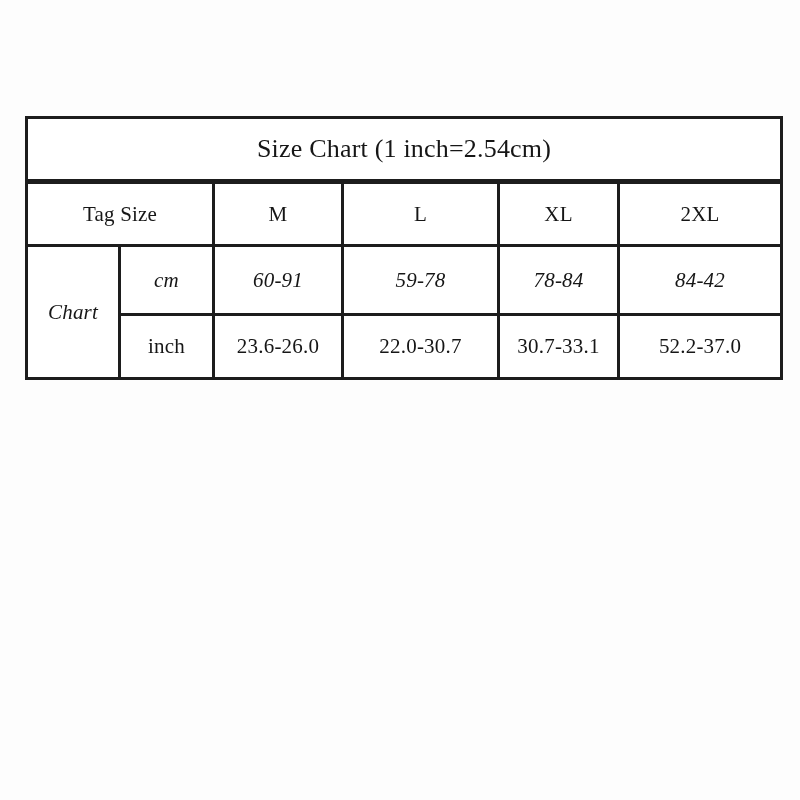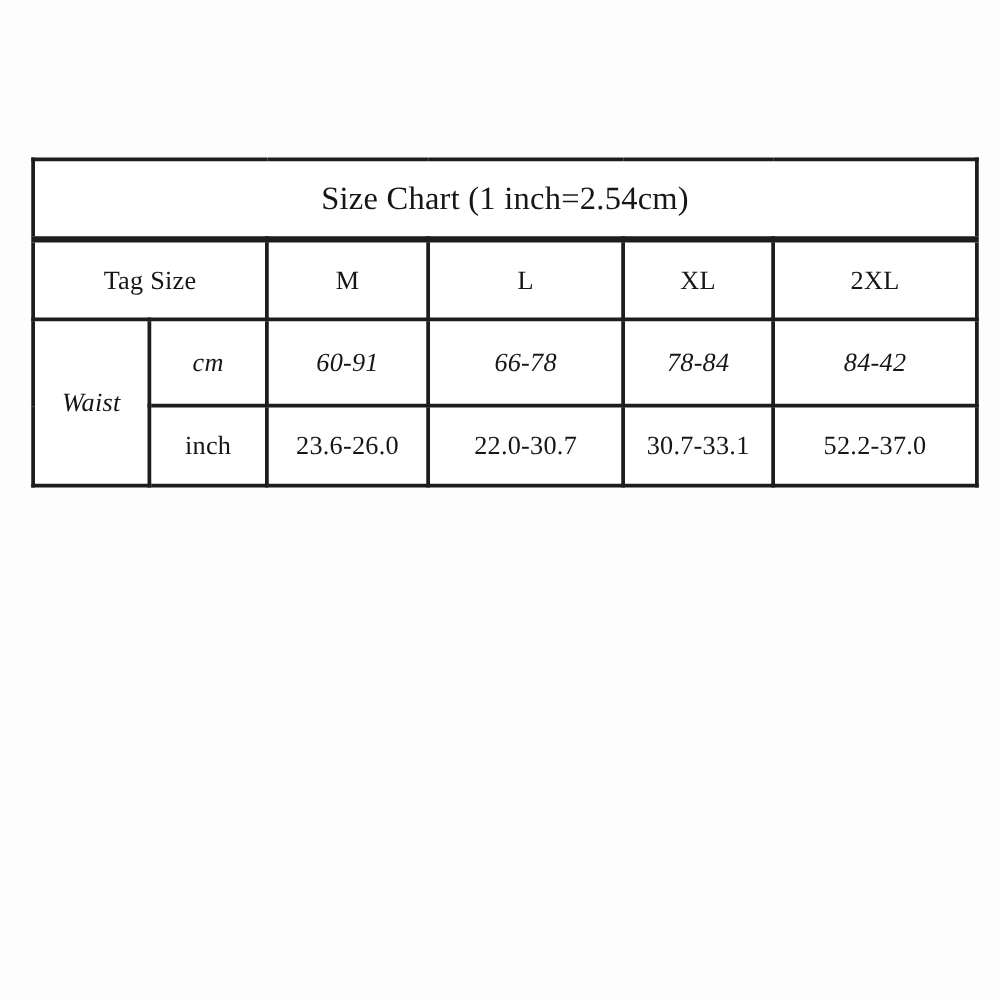--- a/index.html
+++ b/index.html
@@ -12,21 +12,21 @@
     overflow: hidden;
   }
   .canvas {
     position: relative;
     width: 800px;
     height: 800px;
   }
   table.size-chart {
     position: absolute;
     left: 25px;
-    top: 126px;
+    top: 116px;
     width: 755px;
     border-collapse: collapse;
     table-layout: fixed;
     background: #ffffff;
   }
   table.size-chart td {
     border: 3px solid #1d1d1d;
     text-align: center;
     vertical-align: middle;
     font-size: 21px;
@@ -62,24 +62,24 @@
         <td colspan="6">Size Chart (1 inch=2.54cm)</td>
       </tr>
       <tr class="header-row">
         <td colspan="2">Tag Size</td>
         <td>M</td>
         <td>L</td>
         <td>XL</td>
         <td>2XL</td>
       </tr>
       <tr class="cm-row">
-        <td rowspan="2">Waist</td>
+        <td rowspan="2">Chart</td>
         <td>cm</td>
         <td>60-91</td>
-        <td>66-78</td>
+        <td>59-78</td>
         <td>78-84</td>
         <td>84-42</td>
       </tr>
       <tr class="inch-row">
         <td>inch</td>
         <td>23.6-26.0</td>
         <td>22.0-30.7</td>
         <td>30.7-33.1</td>
         <td>52.2-37.0</td>
       </tr>

